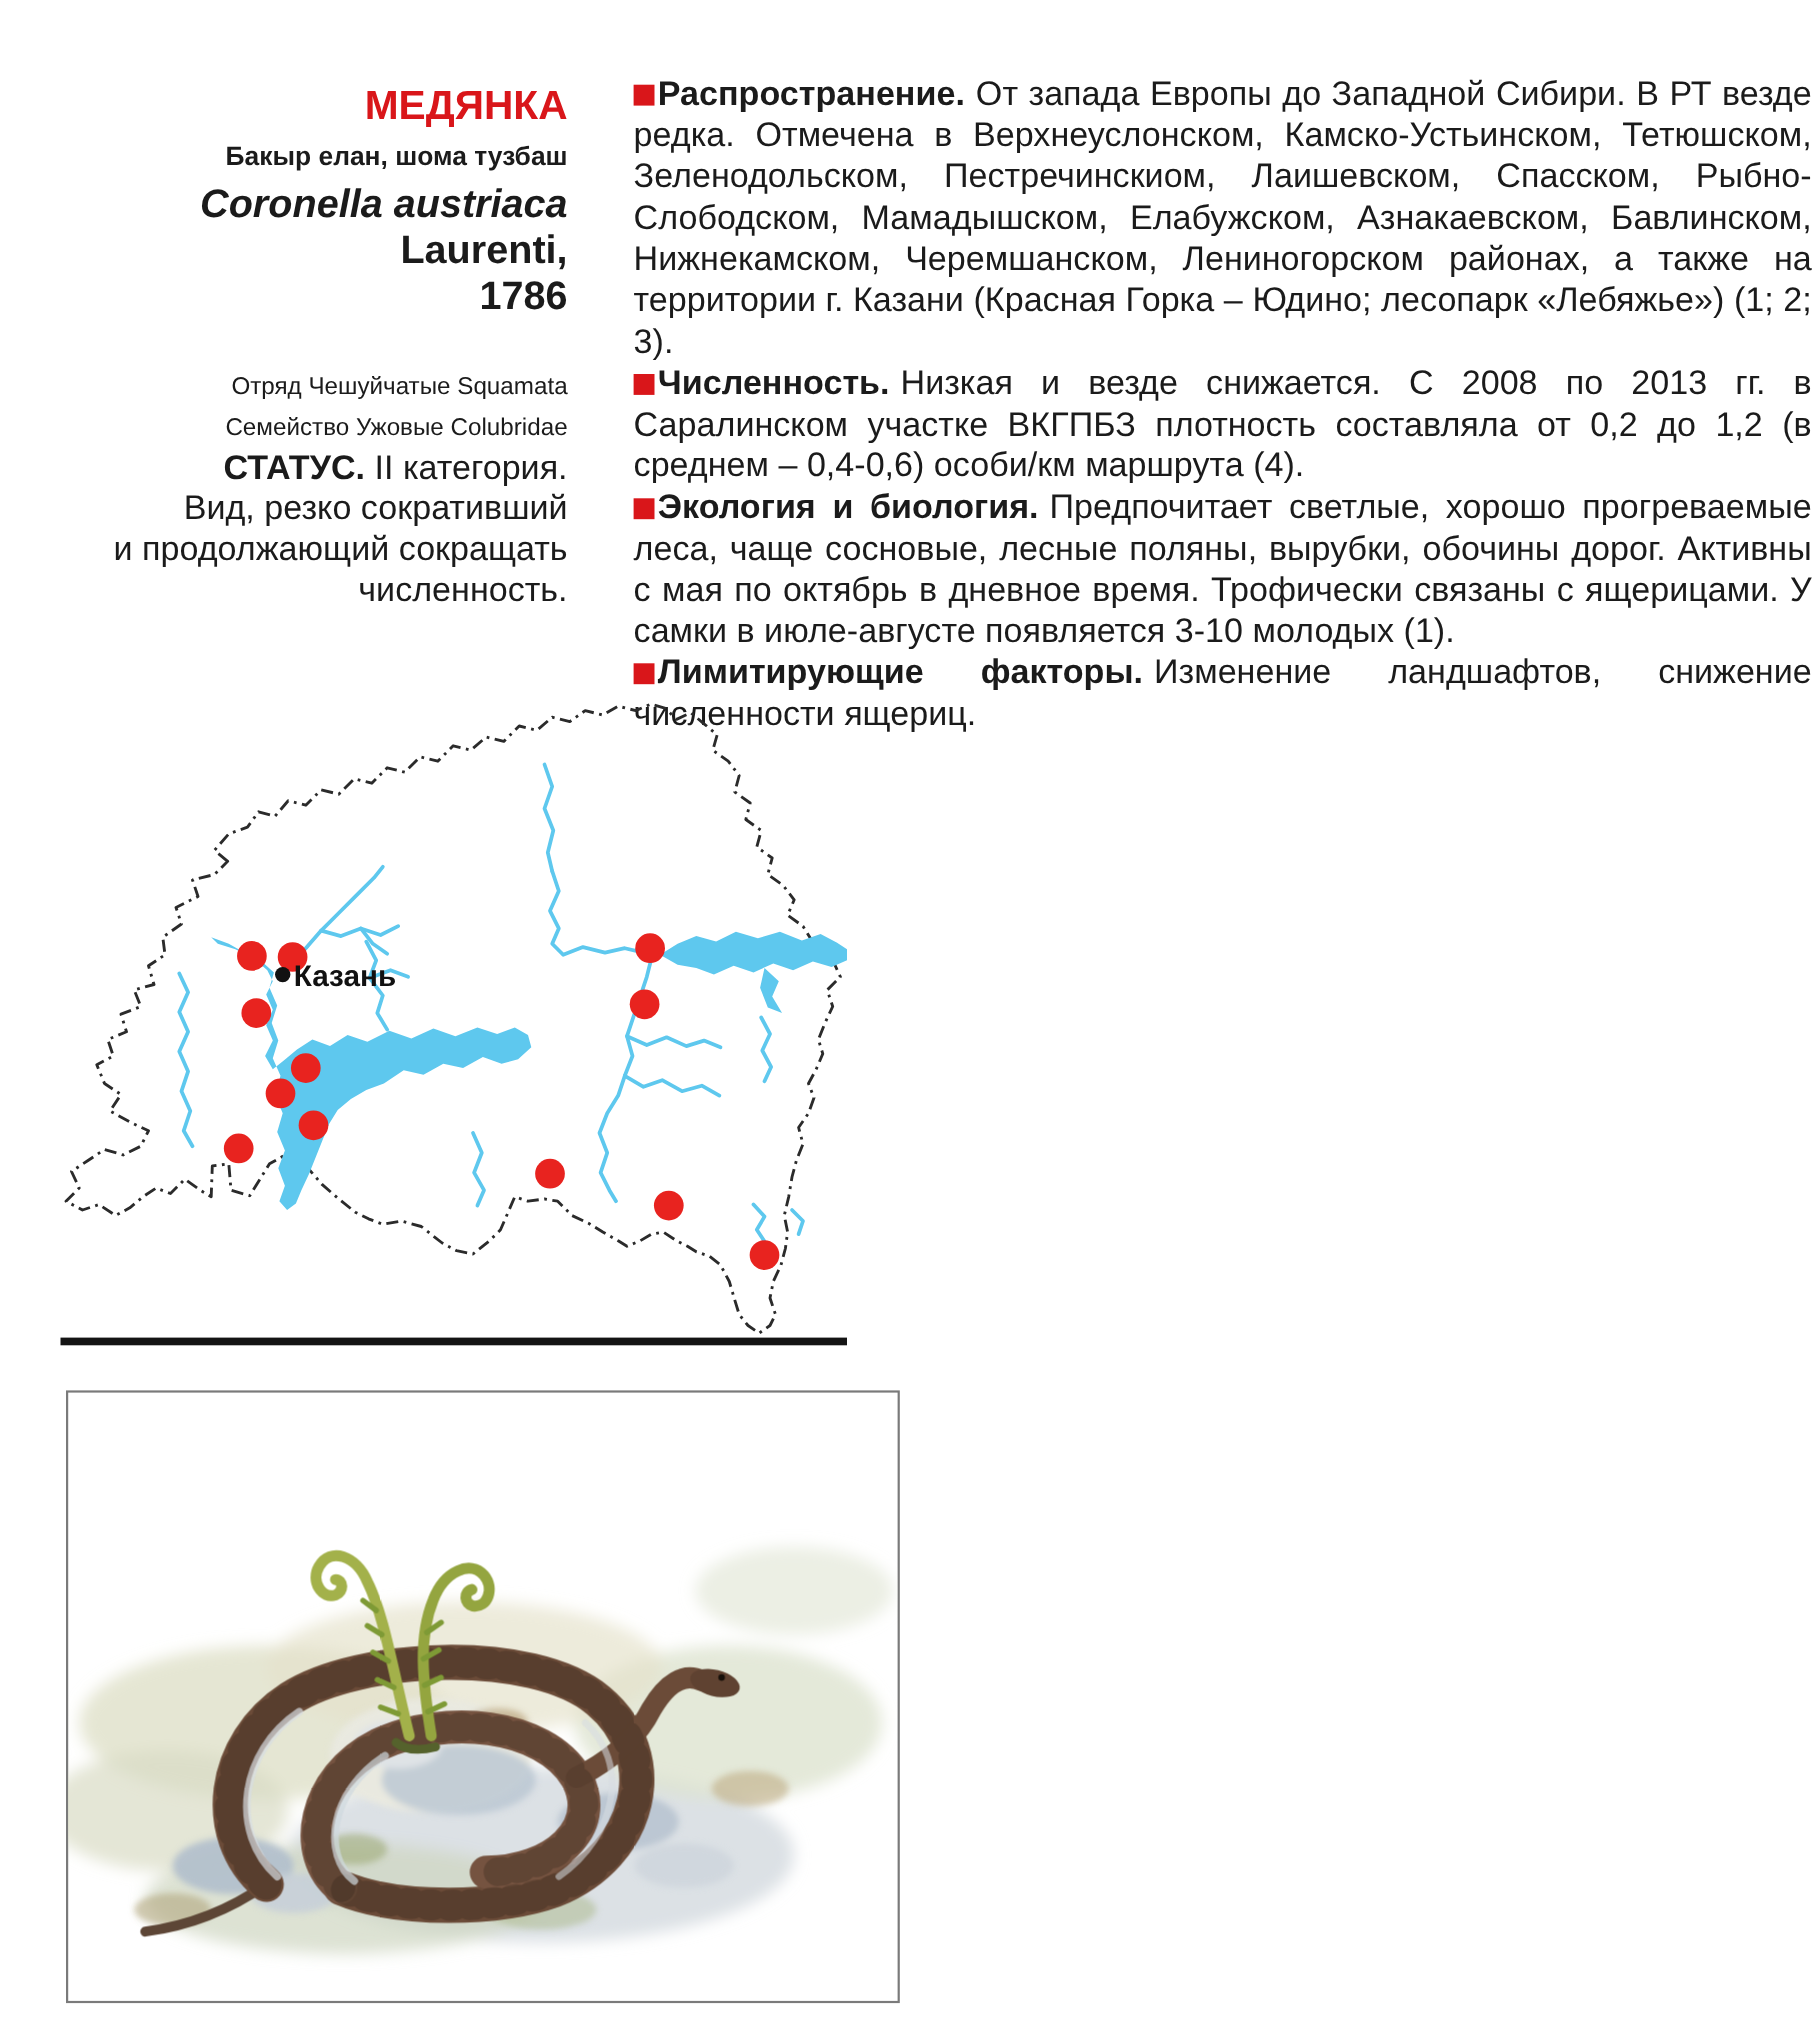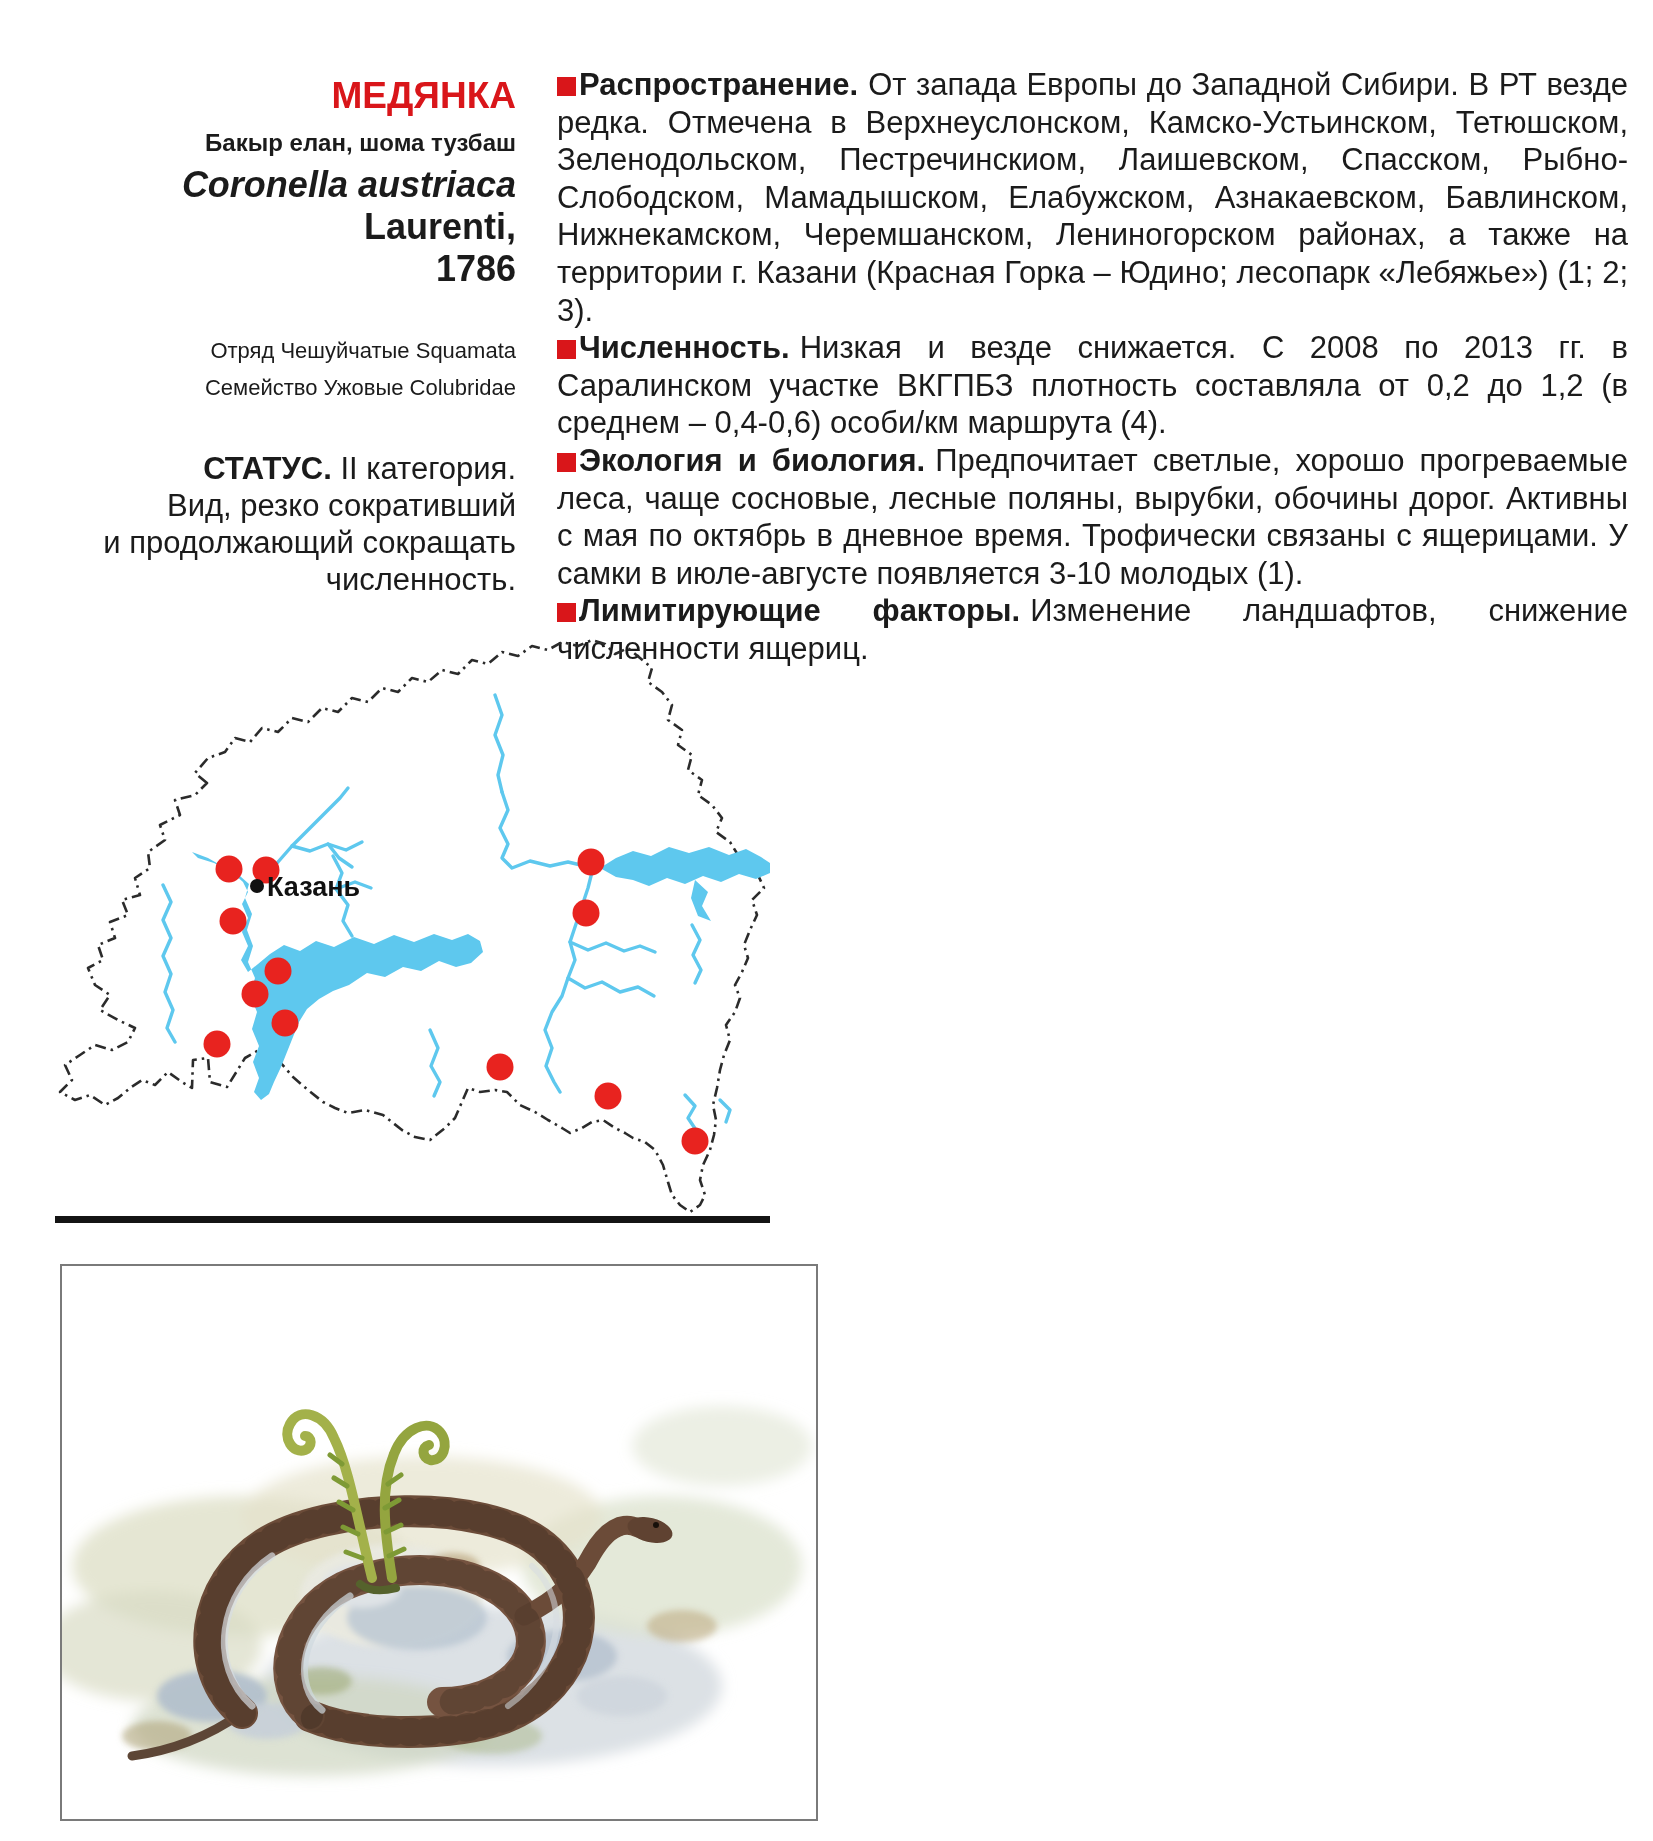--- a/index.html
+++ b/index.html
@@ -7,25 +7,25 @@
        font-family:"Liberation Sans",sans-serif;color:#1b1b1b;}
   :root{--accent:#d9161a;--water:#5ec8ee;--dot:#e8231f;}
 
   
   .left-col{position:absolute;left:60px;top:76px;width:456px;text-align:right;}
   .sp-title{font-size:37px;line-height:40px;font-weight:bold;color:var(--accent);margin:0 0 6px 0;}
   .sp-names{font-size:24px;line-height:42px;font-weight:bold;}
   .sp-sci{font-size:36px;line-height:42px;font-weight:bold;}
   .sp-sci i{font-style:italic;}
   .taxon{margin-top:42px;font-size:22px;line-height:37px;}
-  .status{margin-top:44px;font-size:31px;line-height:37px;}
+  .status{font-size:31px;line-height:37px;}
   .status b{font-weight:bold;}
 
   
-  .right-col{position:absolute;left:557px;top:66px;width:1071px;
+  .right-col{position:absolute;left:576px;top:66px;width:1071px;
              font-size:31px;line-height:37.6px;text-align:justify;}
   .para{margin:0;}
   .bullet{display:inline-block;width:19px;height:19px;background:var(--accent);
           margin-right:3px;vertical-align:-1px;}
   .shead{font-weight:bold;margin-right:10px;}
 
   
   .map-wrap{position:absolute;left:40px;top:630px;width:760px;height:600px;font-weight:bold;}
   .map-wrap svg{display:block;width:100%;height:100%;}
   .map-border{fill:none;stroke:#2b2b2b;stroke-width:2.6;

